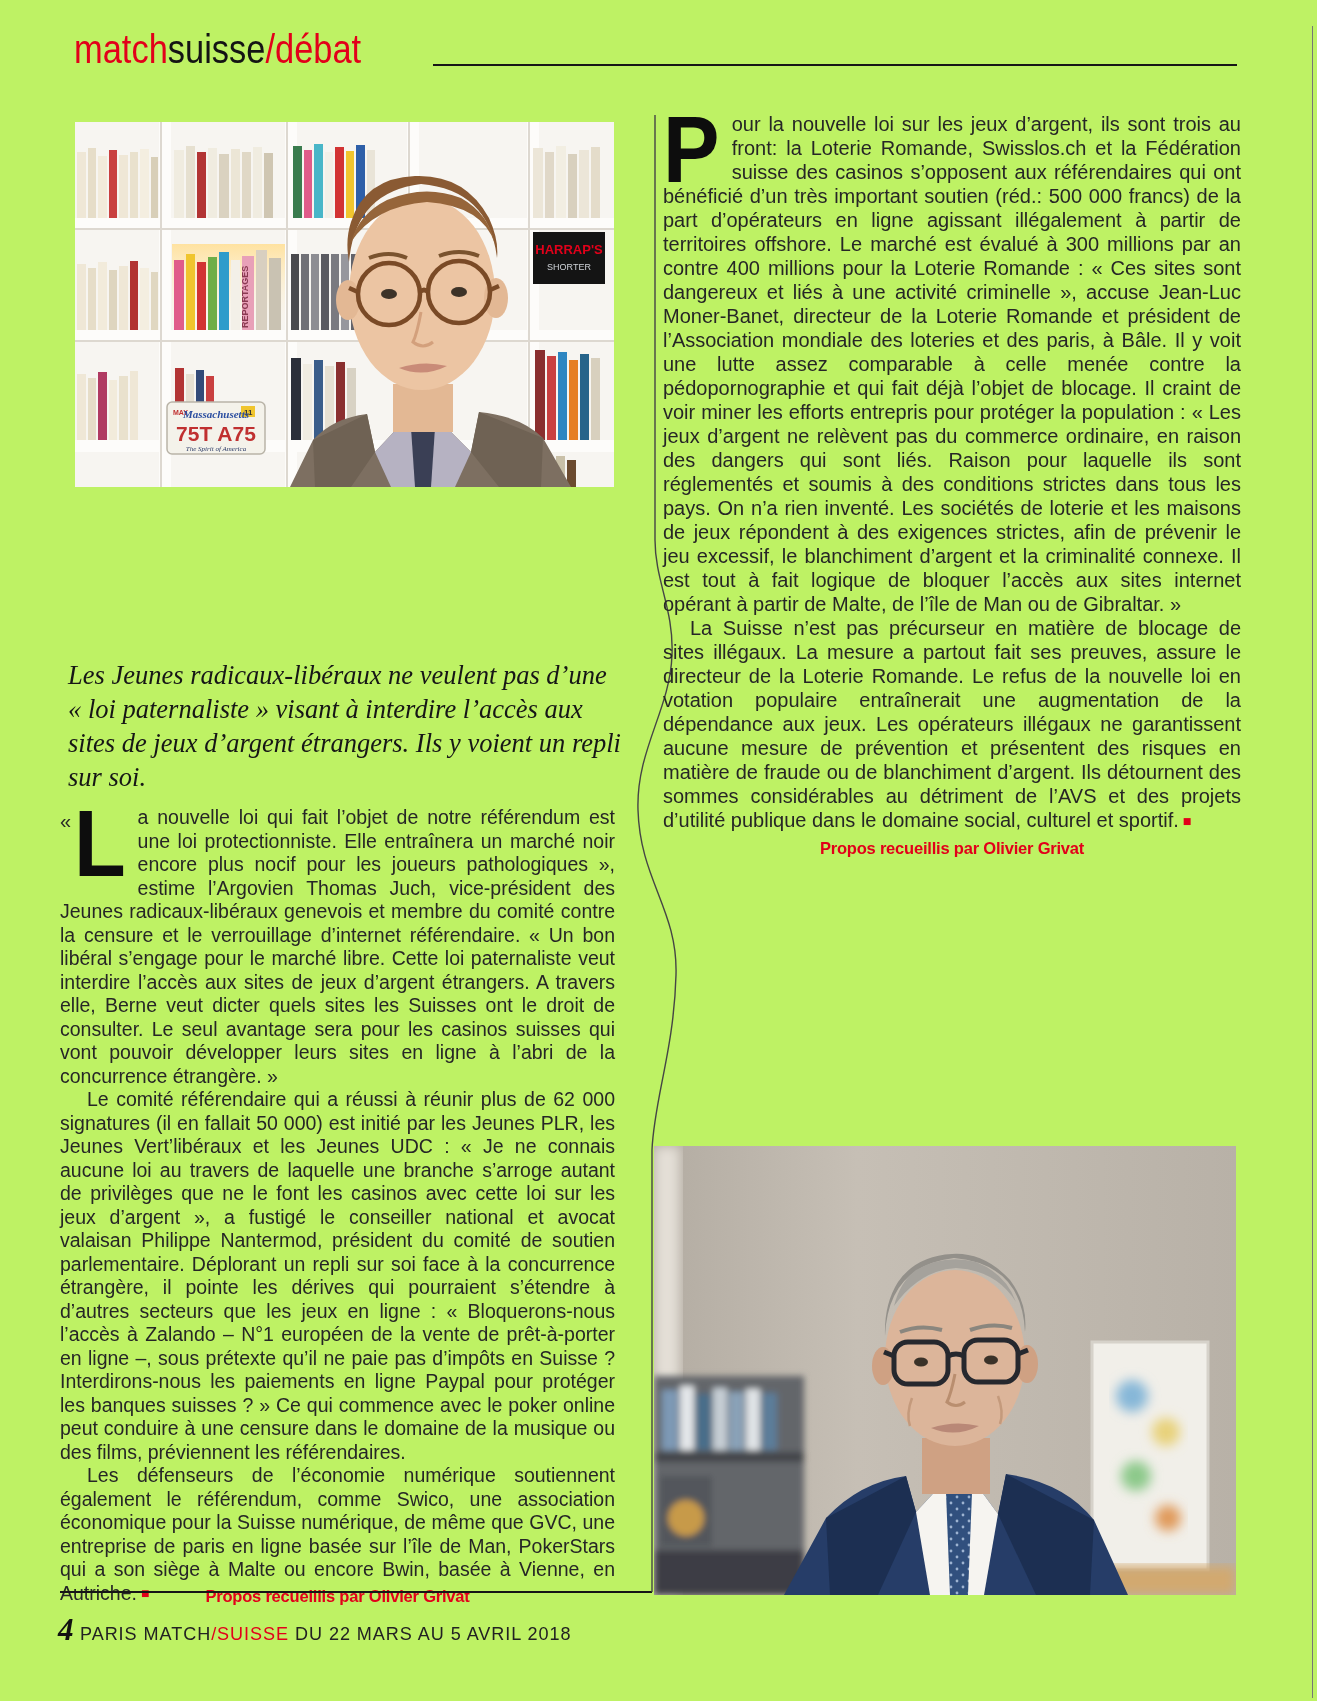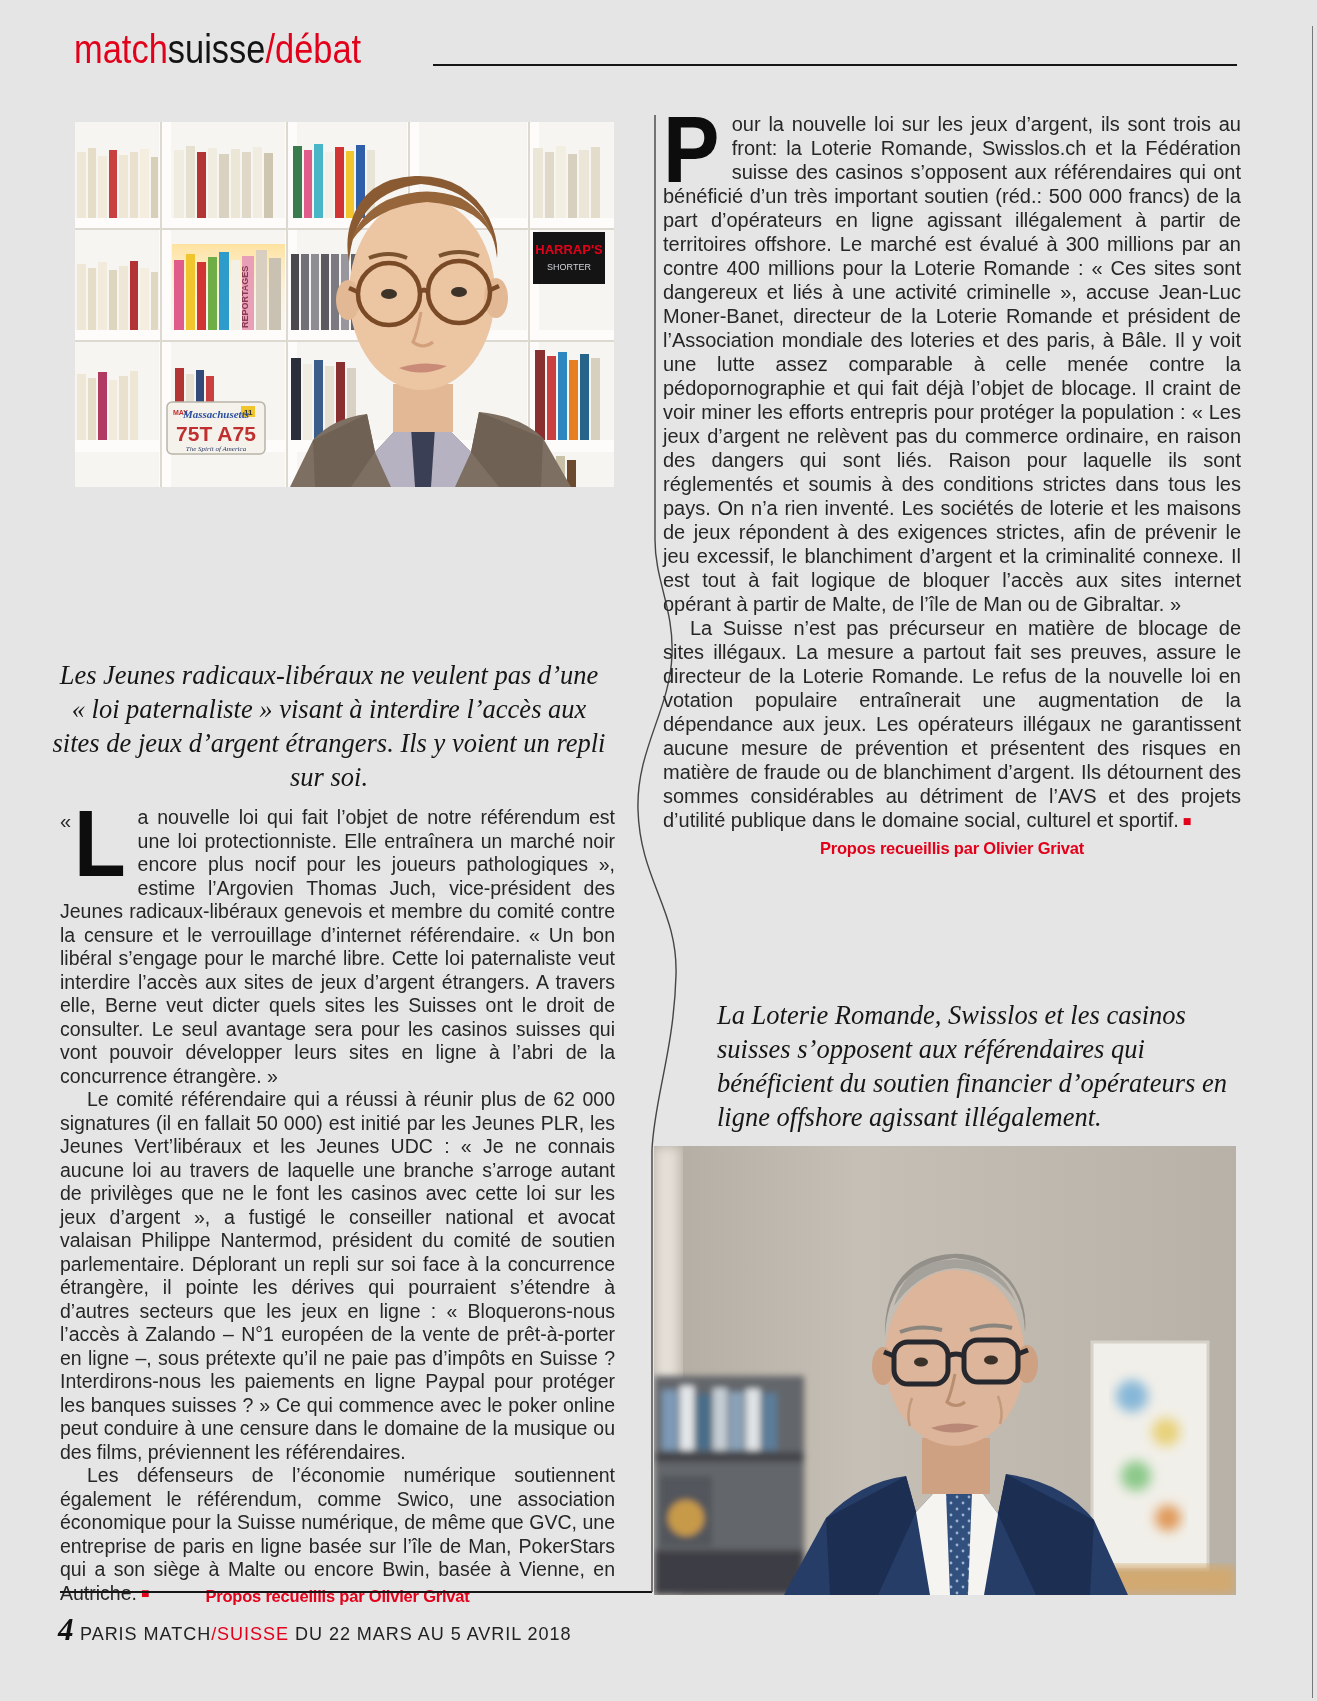--- a/index.html
+++ b/index.html
@@ -1,37 +1,37 @@
 <!DOCTYPE html>
 <html lang="fr"><head>
 <meta charset="utf-8">
 <style>
   html,body{margin:0;padding:0;background:#ffffff;}
-  .page{position:relative;width:1317px;height:1701px;background:#e5e5e5;overflow:hidden;
+  .page{position:relative;width:1317px;height:1701px;background:#bef264;overflow:hidden;
         font-family:"Liberation Sans",sans-serif;color:#1d1d1b;}
 
   
   .brand{position:absolute;left:74px;top:28px;font-size:41px;line-height:42px;font-weight:400;
          transform:scaleX(.84);transform-origin:left center;letter-spacing:0;white-space:nowrap;}
   .brand .red{color:#e2001a;}
   .brand .blk{color:#141414;}
   .header-rule{position:absolute;left:433px;top:64px;width:804px;height:2px;background:#161616;}
   .right-edge-line{position:absolute;left:1312px;top:26px;width:1px;height:1672px;background:#777;}
 
   
   .hl{font-weight:700;letter-spacing:-1.5px;color:#0d0d0d;white-space:nowrap;}
   .hl-left{position:absolute;left:60px;top:514px;width:554px;text-align:right;}
   .hl-left .ln{display:inline-block;font-size:63px;line-height:67px;transform:scaleX(.8);transform-origin:right center;}
   .hl-right{position:absolute;left:717px;top:858px;width:520px;text-align:left;}
   .hl-right .ln{display:inline-block;font-size:62px;line-height:67px;transform:scaleX(.8);transform-origin:left center;}
   .hl .ln{display:block;}
 
   
   .standfirst{font-family:"Liberation Serif",serif;font-style:italic;font-size:26.5px;line-height:34px;color:#161616;}
-  .sf-left{position:absolute;left:52px;top:658px;width:554px;text-align:center;}
+  .sf-left{position:absolute;left:68px;top:658px;width:554px;text-align:left;}
   .sf-right{position:absolute;left:717px;top:998px;width:524px;text-align:left;}
 
   
   .body-col{position:absolute;text-align:justify;color:#262626;}
   .body-left{left:60px;top:806px;width:555px;font-size:19.5px;line-height:23.5px;}
   .body-right{left:663px;top:112px;width:578px;font-size:20px;line-height:24px;}
   .body-col p{margin:0;}
   .body-col p.indent{text-indent:27px;}
   .dc{float:left;margin:3px 9px 0 0;display:flex;align-items:flex-start;height:68px;}
   .dc .oq{font-size:20px;line-height:20px;margin:2px 3px 0 0;}
@@ -259,21 +259,20 @@
   <div class="body-col body-right">
     <p>
       <span class="dc">
           <span class="cap">P</span>
         </span><span>our la nouvelle loi sur les jeux d’argent, ils sont trois au front: la Loterie Romande, Swisslos.ch et la Fédération suisse des casinos s’opposent aux référendaires qui ont bénéficié d’un très important soutien (réd.: 500 000 francs) de la part d’opérateurs en ligne agissant illégalement à partir de territoires offshore. Le marché est évalué à 300 millions par an contre 400 millions pour la Loterie Romande : « Ces sites sont dangereux et liés à une activité criminelle », accuse Jean-Luc Moner-Banet, directeur de la Loterie Romande et président de l’Association mondiale des loteries et des paris, à Bâle. Il y voit une lutte assez comparable à celle menée contre la pédopornographie et qui fait déjà l’objet de blocage. Il craint de voir miner les efforts entrepris pour protéger la population : « Les jeux d’argent ne relèvent pas du commerce ordinaire, en raison des dangers qui sont liés. Raison pour laquelle ils sont réglementés et soumis à des conditions strictes dans tous les pays. On n’a rien inventé. Les sociétés de loterie et les maisons de jeux répondent à des exigences strictes, afin de prévenir le jeu excessif, le blanchiment d’argent et la criminalité connexe. Il est tout à fait logique de bloquer l’accès aux sites internet opérant à partir de Malte, de l’île de Man ou de Gibraltar. »</span>
     </p>
     <p class="indent"><span>La Suisse n’est pas précurseur en matière de blocage de sites illégaux. La mesure a partout fait ses preuves, assure le directeur de la Loterie Romande. Le refus de la nouvelle loi en votation populaire entraînerait une augmentation de la dépendance aux jeux. Les opérateurs illégaux ne garantissent aucune mesure de prévention et présentent des risques en matière de fraude ou de blanchiment d’argent. Ils détournent des sommes considérables au détriment de l’AVS et des projets d’utilité publique dans le domaine social, culturel et sportif.</span><span class="endmark">■</span></p>
     <span class="byline byline-right">Propos recueillis par Olivier Grivat</span>
   </div>
 
-  <div class="standfirst sf-right">La Loterie Romande, Swisslos et les casinos suisses s’opposent aux référendaires qui bénéficient du soutien financier d’opérateurs en ligne offshore agissant illégalement.</div>
 
   <div class="photo photo-right">
     <svg width="582" height="449" viewBox="0 0 582 449" xmlns="http://www.w3.org/2000/svg">
       <defs>
         <linearGradient id="wall" x1="0" y1="0" x2="1" y2="0">
           <stop offset="0" stop-color="#b3aca2"></stop>
             <stop offset="0.35" stop-color="#c6bfb5"></stop>
             <stop offset="1" stop-color="#b8b1a7"></stop>
         </linearGradient>
         <filter id="b3">

